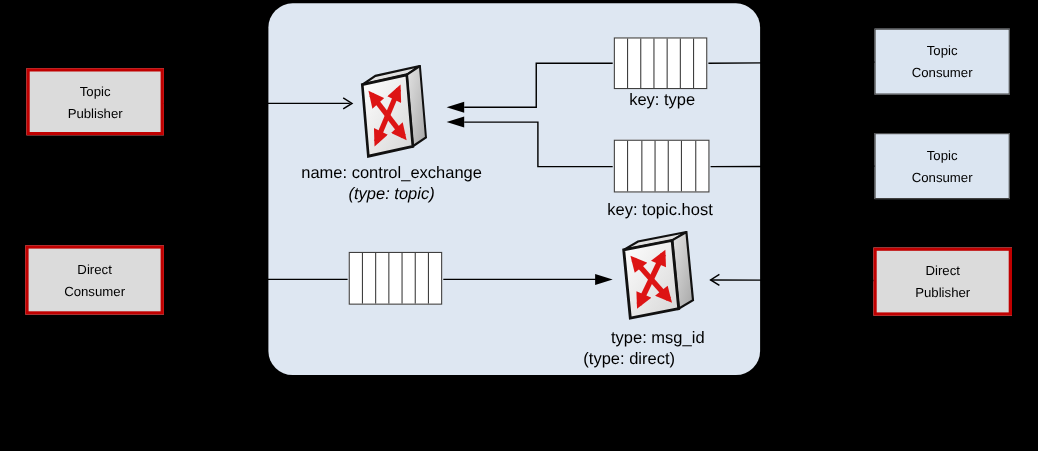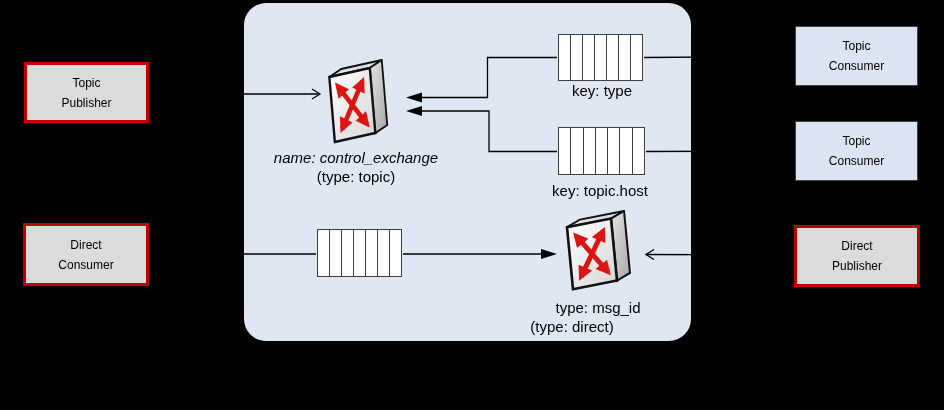--- a/index.html
+++ b/index.html
@@ -104,22 +104,22 @@
 
   <svg class="icon" style="left:322px;top:59px;" width="68" height="86" viewBox="0 0 74 86" preserveAspectRatio="none">
     <polygon points="8,18 52,9 65,1 21,10" fill="url(#gTop)" stroke="#111" stroke-width="2"></polygon>
     <polygon points="52,9 58,74 71,66 65,1" fill="url(#gSide)" stroke="#111" stroke-width="2"></polygon>
     <polygon points="8,18 52,9 58,74 14,83" fill="url(#gFront)" stroke="#111" stroke-width="2.6"></polygon>
     <g stroke="#dd1414" stroke-width="5" fill="none">
       <line x1="17" y1="27" x2="49" y2="65" marker-start="url(#redHead)" marker-end="url(#redHead)"></line>
       <line x1="22" y1="70" x2="44" y2="22" marker-start="url(#redHead)" marker-end="url(#redHead)"></line>
     </g>
   </svg>
-  <div class="dlabel" style="left:241px;top:149px;width:230px;font-style:italic;">name: control_exchange</div>
-  <div class="dlabel" style="left:241px;top:168px;width:230px;">(type: topic)</div>
+  <div class="dlabel" style="left:241px;top:149px;width:230px;">name: control_exchange</div>
+  <div class="dlabel" style="left:241px;top:168px;width:230px;font-style:italic;">(type: topic)</div>
 
   <svg class="icon" style="left:559px;top:210px;" width="74" height="82" viewBox="0 0 74 86" preserveAspectRatio="none">
     <polygon points="8,18 52,9 65,1 21,10" fill="url(#gTop)" stroke="#111" stroke-width="2"></polygon>
     <polygon points="52,9 58,74 71,66 65,1" fill="url(#gSide)" stroke="#111" stroke-width="2"></polygon>
     <polygon points="8,18 52,9 58,74 14,83" fill="url(#gFront)" stroke="#111" stroke-width="2.6"></polygon>
     <g stroke="#dd1414" stroke-width="5" fill="none">
       <line x1="17" y1="27" x2="49" y2="65" marker-start="url(#redHead)" marker-end="url(#redHead)"></line>
       <line x1="22" y1="70" x2="44" y2="22" marker-start="url(#redHead)" marker-end="url(#redHead)"></line>
     </g>
   </svg>

